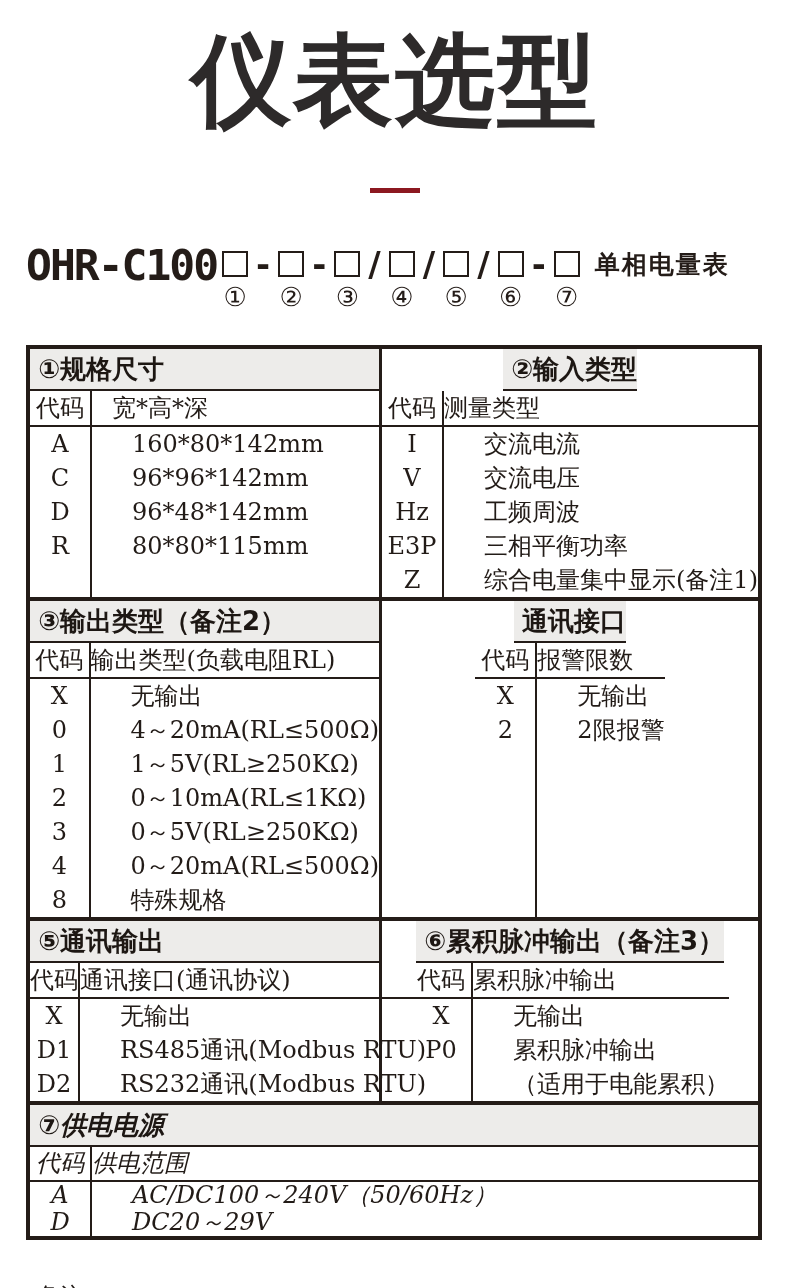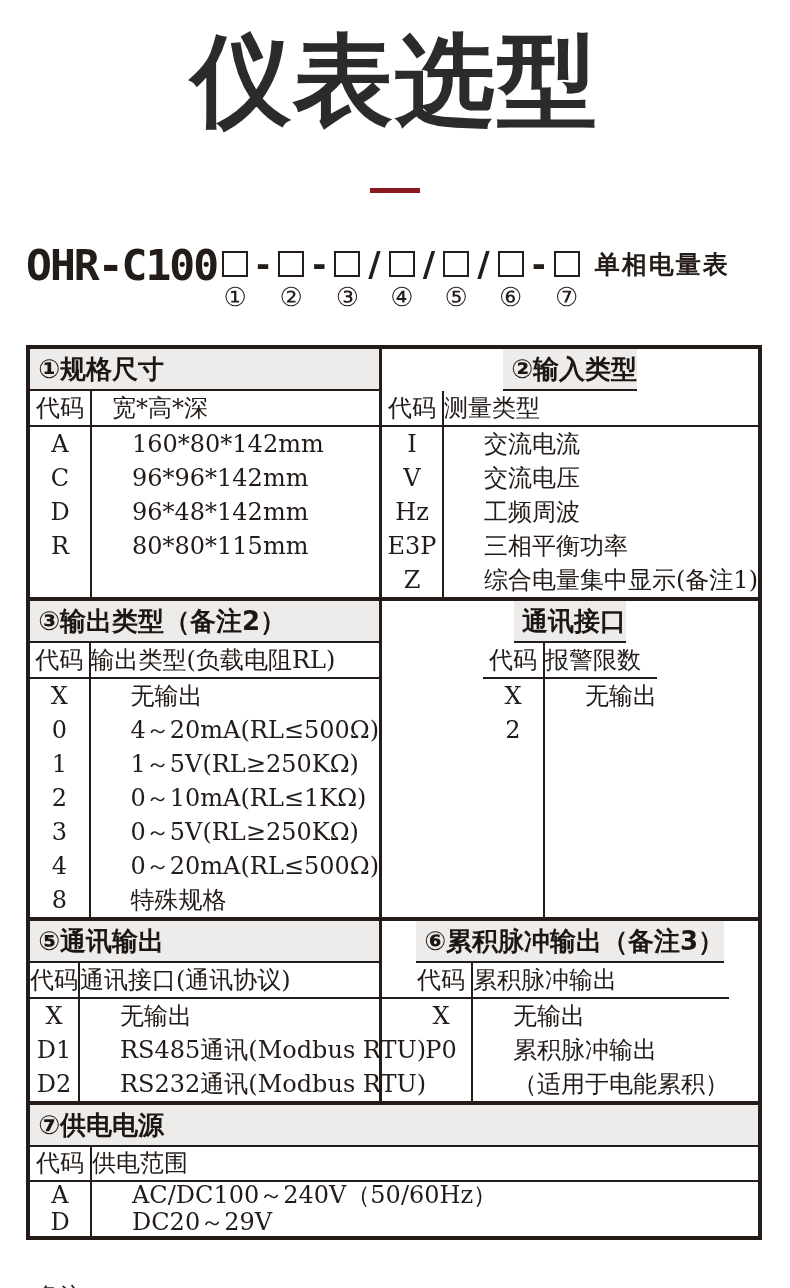--- a/index.html
+++ b/index.html
@@ -78,21 +78,21 @@
     margin: 34px 0 0 26px;
     width: 736px;
     border: 4px solid #241c18;
     background: #fff;
   }
   .band { display: flex; }
   .band + .band { border-top: 4px solid #241c18; }
   .half { display: flex; flex-direction: column; }
   .half-left  { width: 352px; border-right: 3px solid #241c18; }
   .half-right { flex: 1; align-items: center; }
-  .half-full  { width: 100%; }
+  .half-full  { width: 100%; font-style: italic; }
   .sec-title {
     background: #edecea;
     border-bottom: 2px solid #241c18;
     font-size: 26px;
     font-weight: bold;
     line-height: 40px;
     height: 42px;
     padding-left: 8px;
     color: #1d1713;
     font-family: "DejaVu Sans", sans-serif;
@@ -262,20 +262,21 @@
         <div class="sec-title">通讯接口</div>
         <div class="cols">
           <div class="col-code">
             <div class="hcell">代码</div>
             <div class="cell">X</div>
             <div class="cell">2</div>
           </div>
           <div class="col-desc">
             <div class="hcell">报警限数</div>
             <div class="cell">无输出</div>
+            <div class="cell">2限报警</div>
           </div>
         </div>
       </div>
     </div>
 
     <div class="band band-c">
       <div class="half half-left">
         <div class="sec-title">⑤通讯输出</div>
         <div class="cols">
           <div class="col-code">

